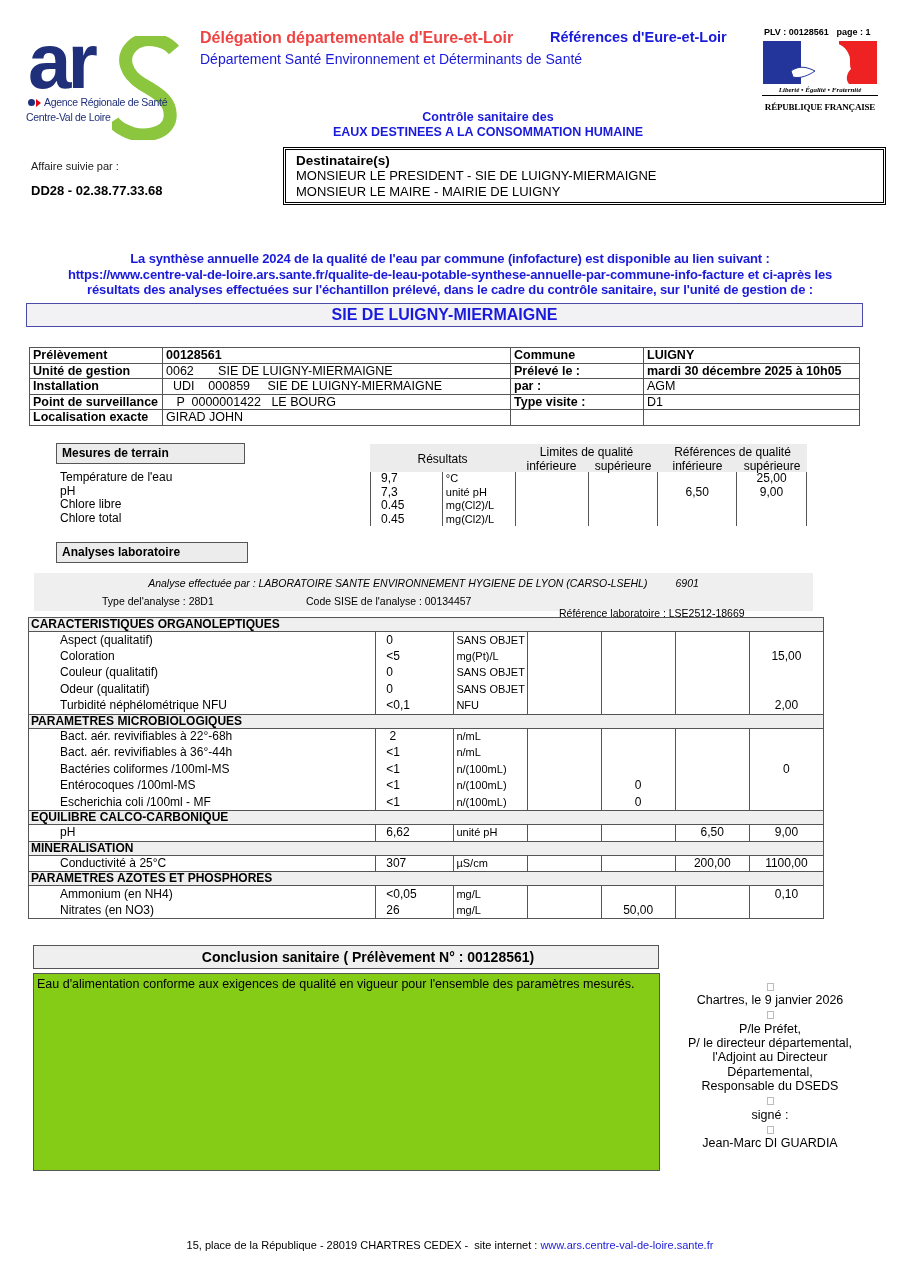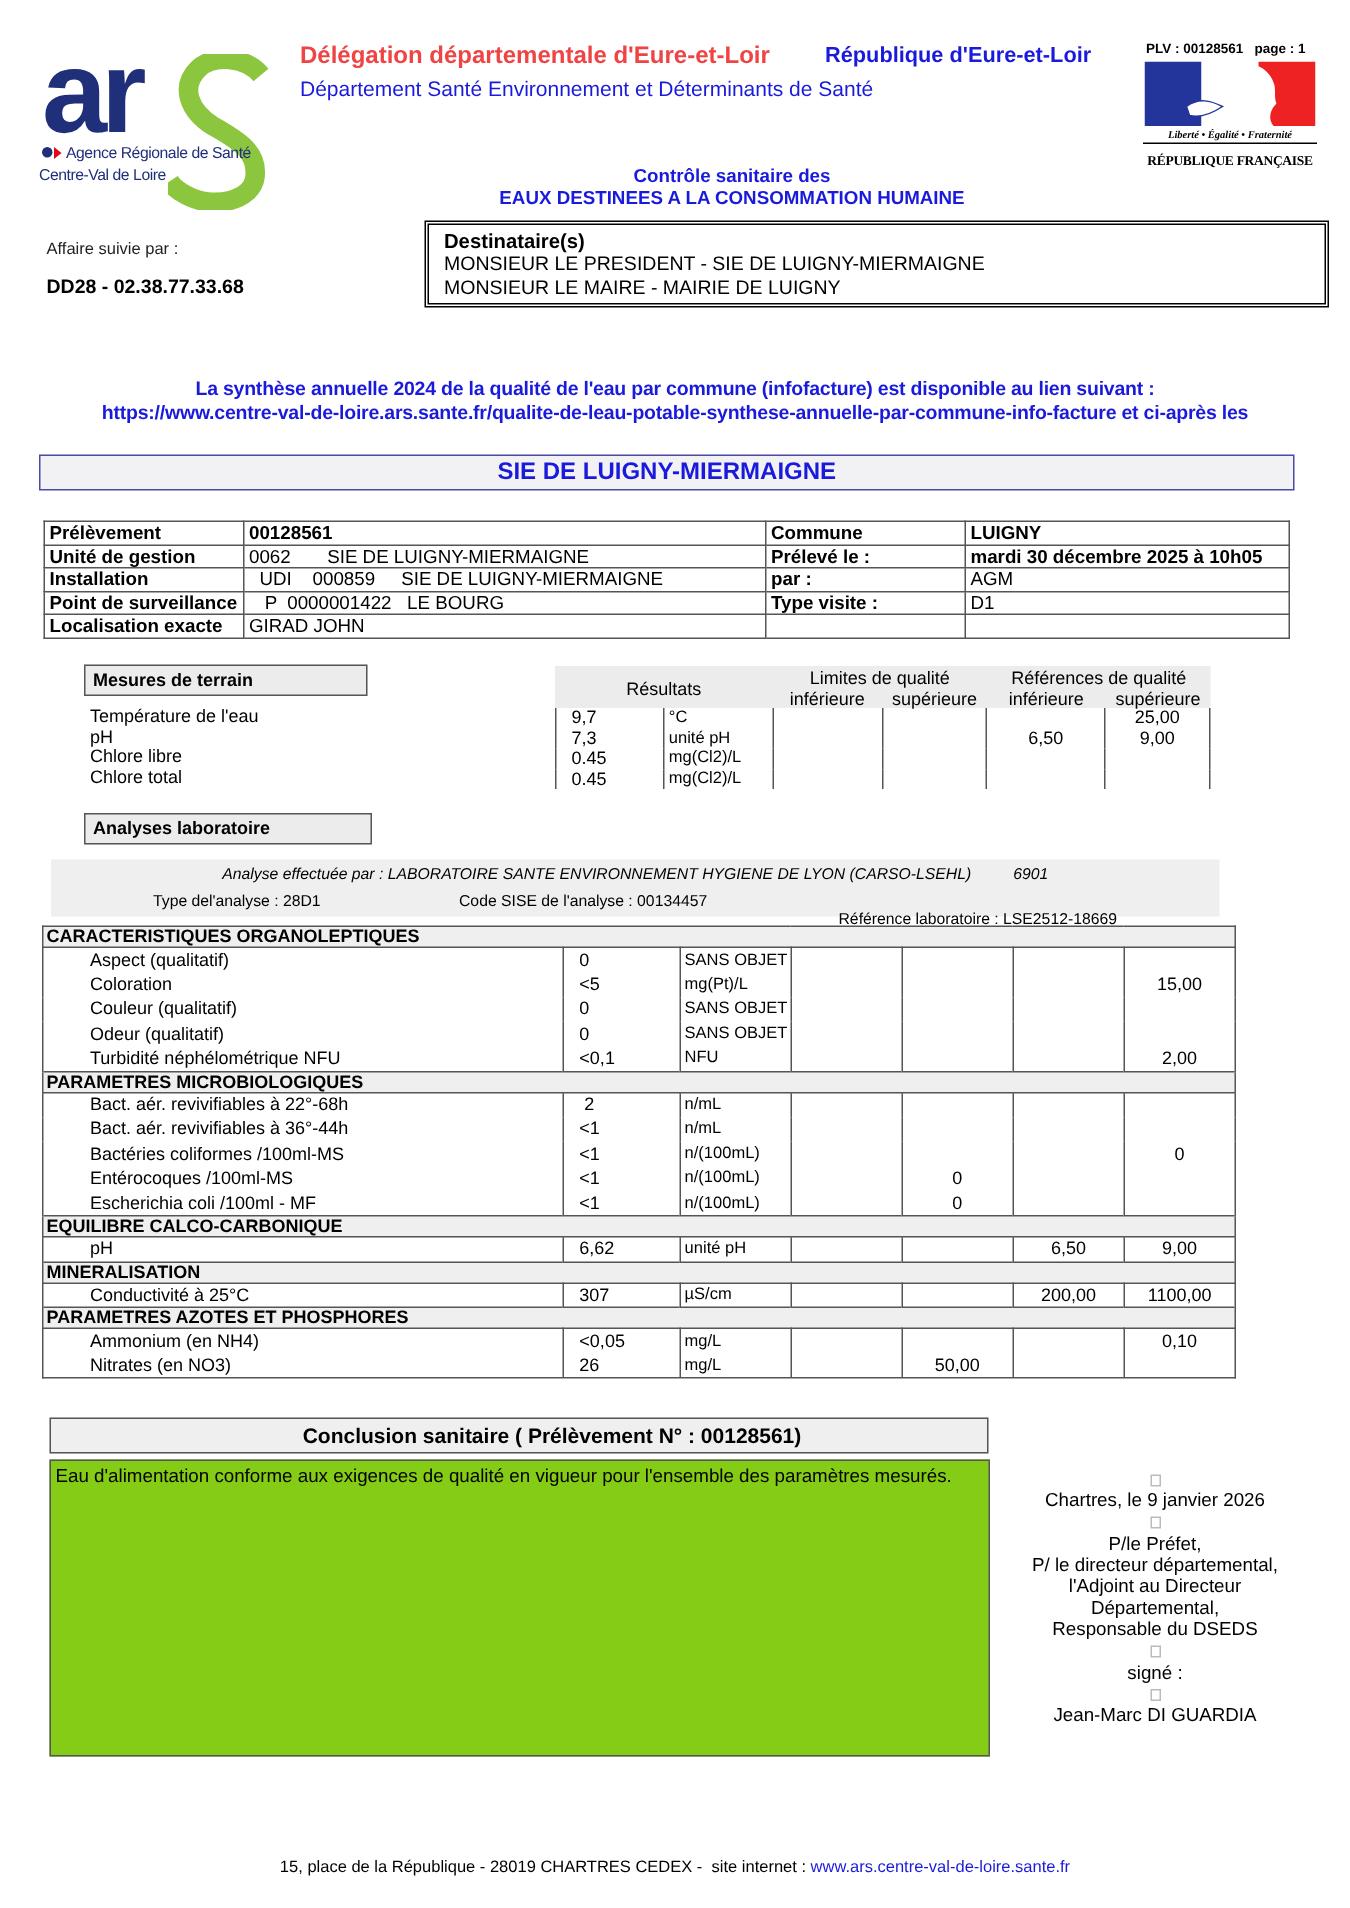--- a/index.html
+++ b/index.html
@@ -105,21 +105,21 @@
   <svg class="s" viewBox="0 0 72 104">
     <path d="M62 14 C52 2 30 0 20 10 C8 22 14 38 30 48 C48 58 60 66 58 82 C56 98 30 104 12 94 C6 91 3 88 1 85" fill="none" stroke="#8cc63f" stroke-width="13" stroke-linecap="butt"></path>
   </svg>
   <div class="agency">
     <span class="dot-blue"></span><span class="chev-red"></span><span>Agence Régionale de Santé</span>
   </div>
   <div class="region">Centre-Val de Loire</div>
 </div>
 
 <div id="deleg" class="abs">Délégation départementale d'Eure-et-Loir</div>
-<div id="prefecture" class="abs">République d'Eure-et-Loir</div>
+<div id="prefecture" class="abs">Références d'Eure-et-Loir</div>
 <div id="dept" class="abs">Département Santé Environnement et Déterminants de Santé</div>
 <div id="controle1" class="abs">Contrôle sanitaire des</div>
 <div id="controle2" class="abs">EAUX DESTINEES A LA CONSOMMATION HUMAINE</div>
 
 <div id="plv" class="abs" style="white-space:pre;">PLV : 00128561   page : 1</div>
 <svg id="marianne" class="abs" viewBox="0 0 114 43">
   <rect x="0" y="0" width="38" height="43" fill="#23359a"></rect>
   <rect x="38" y="0" width="38" height="43" fill="#ffffff"></rect>
   <rect x="76" y="0" width="38" height="43" fill="#ee2222"></rect>
   <path d="M70 2 C58 6 54 16 58 26 C60 34 66 40 74 43 L86 43 C82 38 84 32 88 28 C86 24 88 18 86 14 C84 8 78 2 70 2 Z" fill="#ffffff"></path>
@@ -133,20 +133,21 @@
 
 <div id="dest-box" class="abs">
   <div id="dest-title">Destinataire(s)</div>
   <div class="dest-line">MONSIEUR LE PRESIDENT - SIE DE LUIGNY-MIERMAIGNE</div>
   <div class="dest-line">MONSIEUR LE MAIRE - MAIRIE DE LUIGNY</div>
 </div>
 
 <div id="synthese" class="abs">
   <div>La synthèse annuelle 2024 de la qualité de l'eau par commune (infofacture) est disponible au lien suivant :</div>
   <div>https://www.centre-val-de-loire.ars.sante.fr/qualite-de-leau-potable-synthese-annuelle-par-commune-info-facture et ci-après les</div>
+  <div>résultats des analyses effectuées sur l'échantillon prélevé, dans le cadre du contrôle sanitaire, sur l'unité de gestion de :</div>
 </div>
 <div id="ug-banner" class="abs">SIE DE LUIGNY-MIERMAIGNE</div>
 
 <table id="info-table" class="abs">
   <tbody>
       <tr>
     <td class="lbl" style="width:133px">Prélèvement</td>
     <td class="lbl" style="width:348px">00128561</td>
     <td class="lbl" style="width:133px">Commune</td>
     <td class="lbl">LUIGNY</td>

